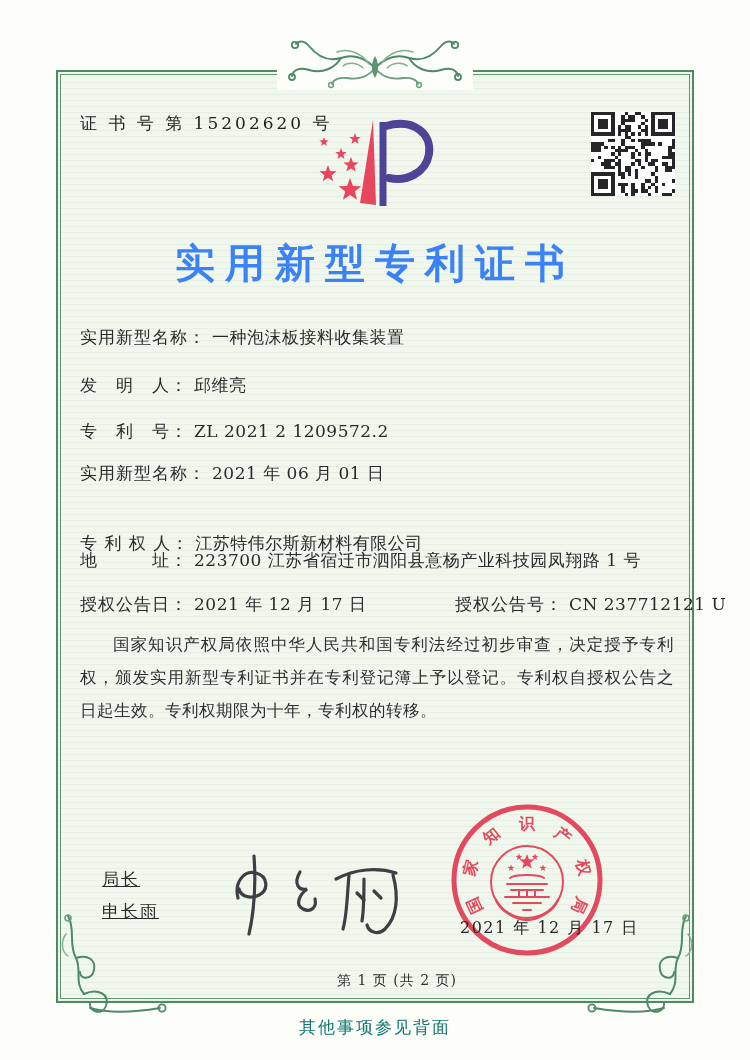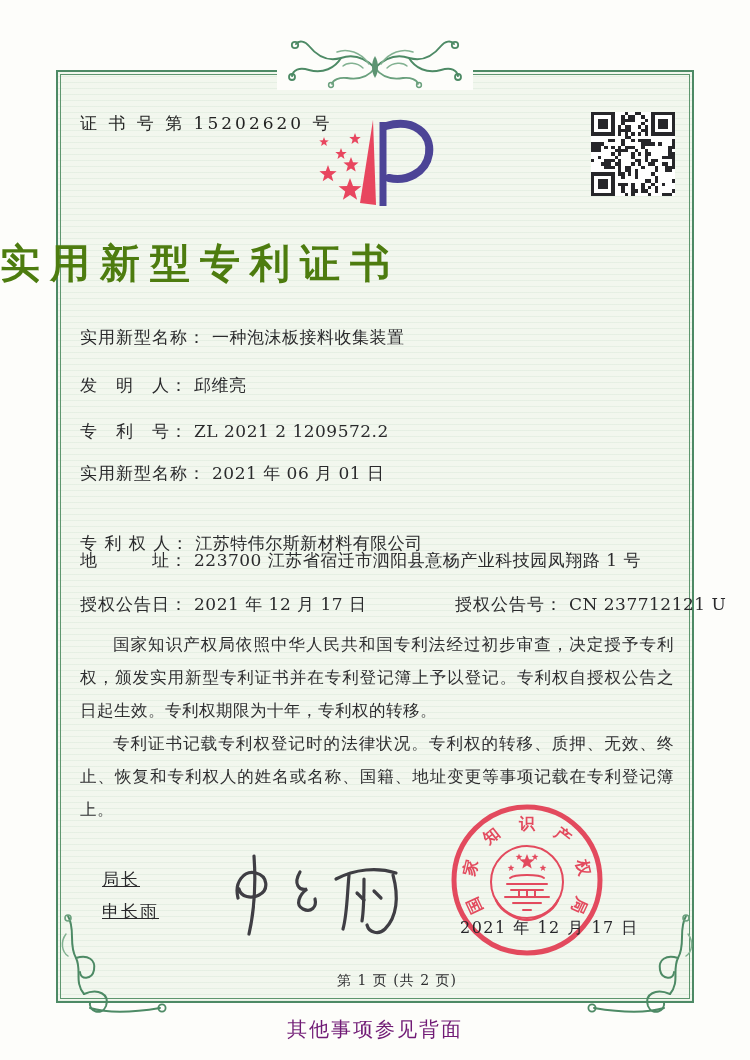--- a/index.html
+++ b/index.html
@@ -29,22 +29,22 @@
   .ornament-corner.br { left:578px; top:912px; }
   
   .cert-no {
     position:absolute; left:80px; top:112px; z-index:2;
     font-size:17px; letter-spacing:3px; color:#222;
   }
   .logo { position:absolute; left:300px; top:110px; width:150px; height:108px; z-index:2; }
   .qr { position:absolute; left:591px; top:112px; width:84px; height:84px; z-index:2; }
   .title {
     position:absolute; left:0; right:0; top:236px; z-index:2;
-    text-align:left; font-size:40px; font-weight:bold;
-    letter-spacing:10px; color:#4d7c0f;
+    text-align:center; font-size:40px; font-weight:bold;
+    letter-spacing:10px; color:#3b82f6;
   }
   
   .field { position:absolute; left:80px; z-index:2; font-size:17px; white-space:nowrap; }
   .field .lbl { letter-spacing:1px; }
   .field .val { margin-left:6px; letter-spacing:0.5px; }
   .field .pair2 { position:absolute; left:375px; top:0; white-space:nowrap; }
   .f0{top:326px;} .f1{top:374px;} .f2{top:420px;} .f3{top:462px;}
   .f4{top:532px;} .f5{top:549px;} .f6{top:593px;}
   
   .body-text {
@@ -61,21 +61,21 @@
     position:absolute; left:460px; top:918px; z-index:4;
     font-size:16px; letter-spacing:1.5px; color:#26262a;
   }
   
   .page-num {
     position:absolute; left:0; right:0; top:972px; z-index:2;
     text-align:center; font-size:14px; letter-spacing:1px; color:#2e2e30;padding-left:44px;
   }
   .back-note {
     position:absolute; left:0; right:0; top:1016px; z-index:2;
-    text-align:center; font-size:20px; letter-spacing:2px; color:#701a75;font-family:Liberation Mono, monospace;
+    text-align:center; font-size:17px; letter-spacing:2px; color:#0f766e;font-family:Liberation Mono, monospace;
   }
 </style>
 </head>
 <body>
 
 <div class="frame">
   <div class="frame-inner"></div>
 </div>
 
 <svg class="ornament-top" width="240" height="84" viewBox="0 0 240 84">
@@ -426,21 +426,20 @@
 </div>
 <div class="field f6">
   <span class="lbl">授权公告日：</span><span class="val">2021 年 12 月 17 日</span>
   <span class="pair2">
     <span class="lbl">授权公告号：</span><span class="val">CN 237712121 U</span>
   </span>
 </div>
 
 <div class="body-text">
   <p>国家知识产权局依照中华人民共和国专利法经过初步审查，决定授予专利权，颁发实用新型专利证书并在专利登记簿上予以登记。专利权自授权公告之日起生效。专利权期限为十年，专利权的转移。</p>
-  <p>专利证书记载专利权登记时的法律状况。专利权的转移、质押、无效、终止、恢复和专利权人的姓名或名称、国籍、地址变更等事项记载在专利登记簿上。</p>
 </div>
 
 <div class="director l1">局长</div>
 <div class="director l2">申长雨</div>
 
 <svg class="signature" width="205" height="92" viewBox="0 0 205 92">
   <g fill="none" stroke="#3f3e44" stroke-width="3.2" stroke-linecap="round">
     <path d="M30,52 C26,36 36,24 48,27 C60,30 61,44 51,49 C43,53 33,51 31,43"></path>
     <path d="M46,10 C48,38 46,66 41,88"></path>
     <path d="M92,26 C85,38 91,45 99,43 C91,49 87,59 95,63 C103,67 109,61 107,53"></path>

